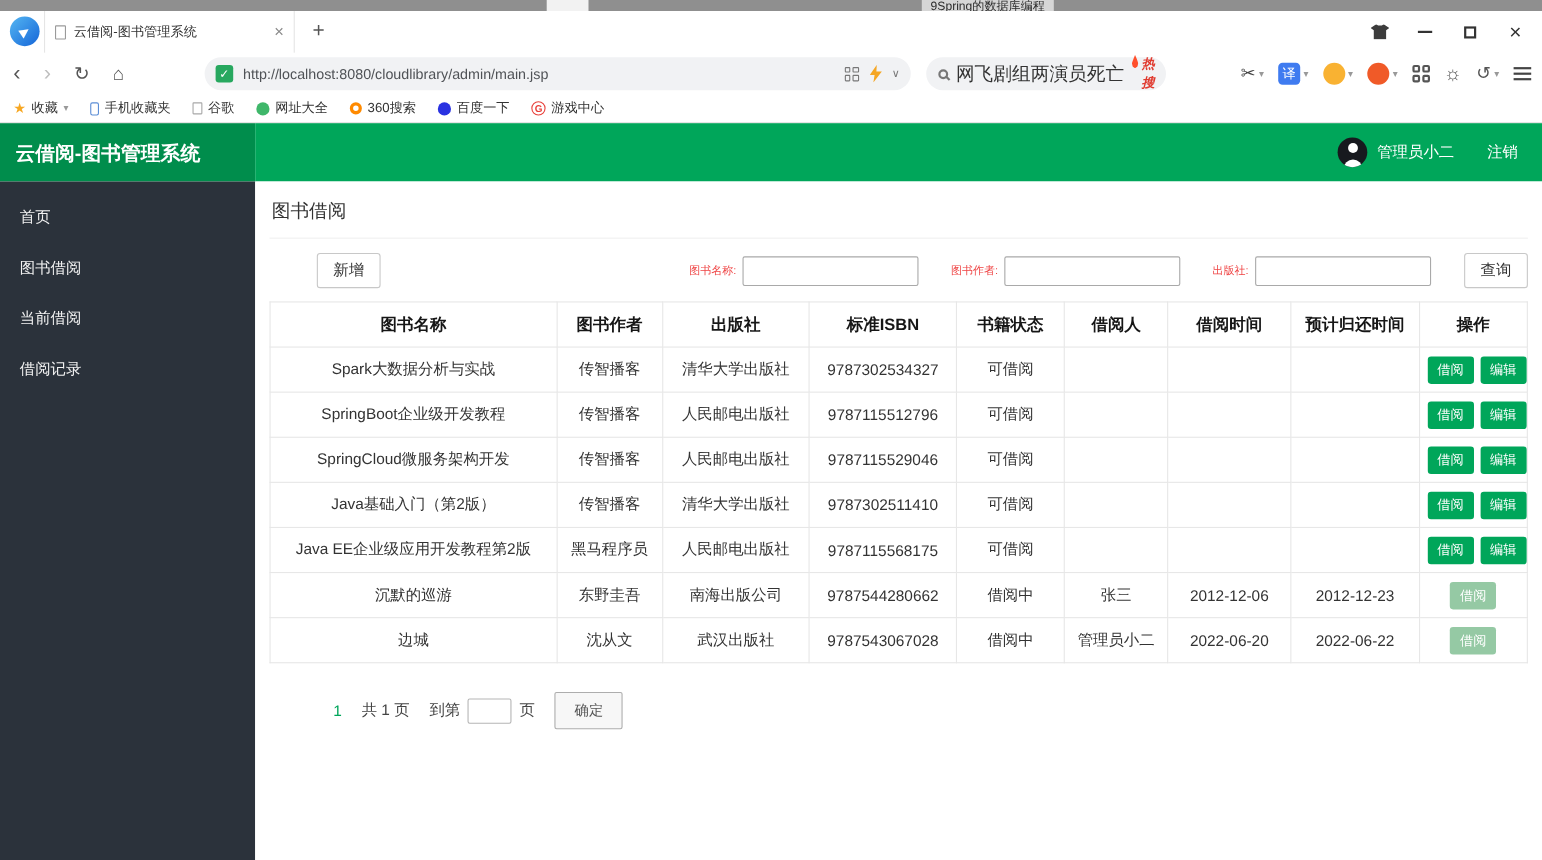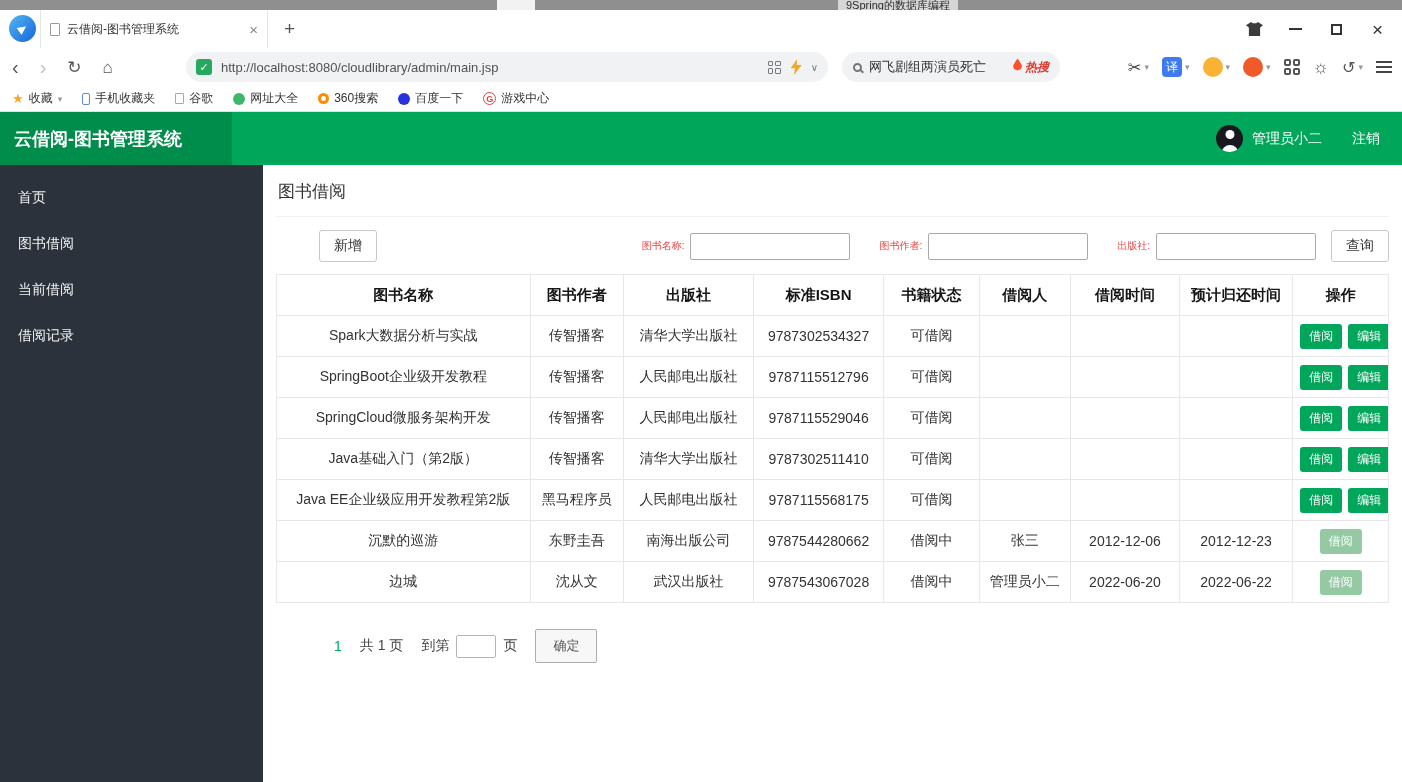--- a/index.html
+++ b/index.html
@@ -44,21 +44,21 @@
   .url-text { margin-left:9px; font-size:13px; color:#4f5256; flex:1; white-space:nowrap; overflow:hidden; }
   .grid4 { width:13px; height:13px; display:grid; grid-template-columns:1fr 1fr; grid-template-rows:1fr 1fr; gap:2px; margin-right:10px; cursor:pointer; }
   .grid4 span { border:1px solid #777; border-radius:1px; }
   .bolt-ic { width:11px; height:16px; background:#f5a623; margin-right:9px; cursor:pointer;
     clip-path:polygon(58% 0,0 58%,40% 58%,30% 100%,100% 38%,55% 38%); }
   .caret-thin { font-size:10px; color:#777; cursor:pointer; }
   .search-box { position:absolute; left:842px; top:4px; width:218px; height:30px; background:#f1f2f4; border-radius:15px;
     display:flex; align-items:center; padding:0 11px; gap:7px; cursor:text; }
   .mag-ic { width:9px; height:9px; border:2px solid #777; border-radius:50%; position:relative; flex:none; }
   .mag-ic::after { content:""; position:absolute; width:5px; height:2px; background:#777; transform:rotate(45deg); right:-4px; bottom:-2px; }
-  .search-text { font-size:13px; color:#333; white-space:nowrap; }
+  .search-text { font-size:17px; color:#333; white-space:nowrap; }
   .hot-group { margin-left:auto; display:flex; align-items:flex-start; gap:3px; }
   .flame-ic { width:9px; height:12px; background:#ff4f2c;
     clip-path:polygon(50% 0,78% 30%,100% 62%,88% 88%,50% 100%,12% 88%,0 62%,24% 30%); }
   .hot-label { color:#e03a2f; font-weight:bold; font-size:12px; font-style:italic; }
   .tool-icons { position:absolute; right:10px; top:0; height:38px; display:flex; align-items:center; gap:13px; }
   .ti-group { display:flex; align-items:center; gap:3px; cursor:pointer; }
   .ti-caret { font-size:9px; color:#999; }
   .scissors-ic { font-size:16px; color:#444; }
   .translate-ic { width:20px; height:20px; border-radius:4px; background:#3f7bf0; color:#fff; font-size:12px;
     display:flex; align-items:center; justify-content:center; }
@@ -94,21 +94,21 @@
     padding-right:22px; gap:30px; }
   .user-cluster { display:flex; align-items:center; gap:9px; cursor:pointer; }
   .avatar { width:27px; height:27px; border-radius:50%; background:#17191e; position:relative; overflow:hidden; }
   .avatar::before { content:""; position:absolute; top:5px; left:50%; transform:translateX(-50%);
     width:9px; height:9px; border-radius:50%; background:#fff; }
   .avatar::after { content:""; position:absolute; bottom:-4px; left:50%; transform:translateX(-50%);
     width:17px; height:11px; border-radius:9px 9px 0 0; background:#fff; }
   .user-name { color:#fff; font-size:14px; }
   .logout { color:#fff; font-size:14px; cursor:pointer; }
   .app-body { display:flex; height:617px; }
-  .sidebar { width:263px; background:#2b323b; padding-top:10px; flex:none; }
+  .sidebar { width:232px; background:#2b323b; padding-top:10px; flex:none; }
   .side-item { padding:14px 18px; font-size:14px; color:#f2f2f2; cursor:pointer; }
   .content { flex:1; background:#fff; padding:0 13px; overflow:hidden; }
   .page-title { font-size:17px; color:#333; padding:15px 2px 13px; border-bottom:1px solid #f0f0f0; }
 
   .controls { display:flex; align-items:center; margin:13px 0 12px;padding-left:43px; }
   .btn-plain { background:#fff; border:1px solid #c8c8c8; border-radius:3px; padding:6px 14px;
     font-size:14px; color:#333; cursor:pointer; font-family:inherit; }
   .filters { margin-left:auto; display:flex; align-items:center; gap:7px; }
   .filter-group { display:flex; align-items:center; gap:6px; margin-right:22px; }
   .filter-label { font-size:10px; color:#ef4444; }
@@ -279,21 +279,21 @@
         <button class="btn-plain">新增</button>
         <div class="filters">
           <span class="filter-group">
             <span class="filter-label">图书名称:</span>
             <input class="filter-input" value="" style="">
           </span>
           <span class="filter-group">
             <span class="filter-label">图书作者:</span>
             <input class="filter-input" value="" style="">
           </span>
-          <span class="filter-group" style="margin-right:8px;justify-content:center;">
+          <span class="filter-group" style="margin-right:23px;justify-content:center;">
             <span class="filter-label">出版社:</span>
             <input class="filter-input" value="" style="">
           </span>
           <button class="btn-plain">查询</button>
         </div>
       </div>
 
       <table class="books">
         <colgroup>
           <col style="width:22.8%">

